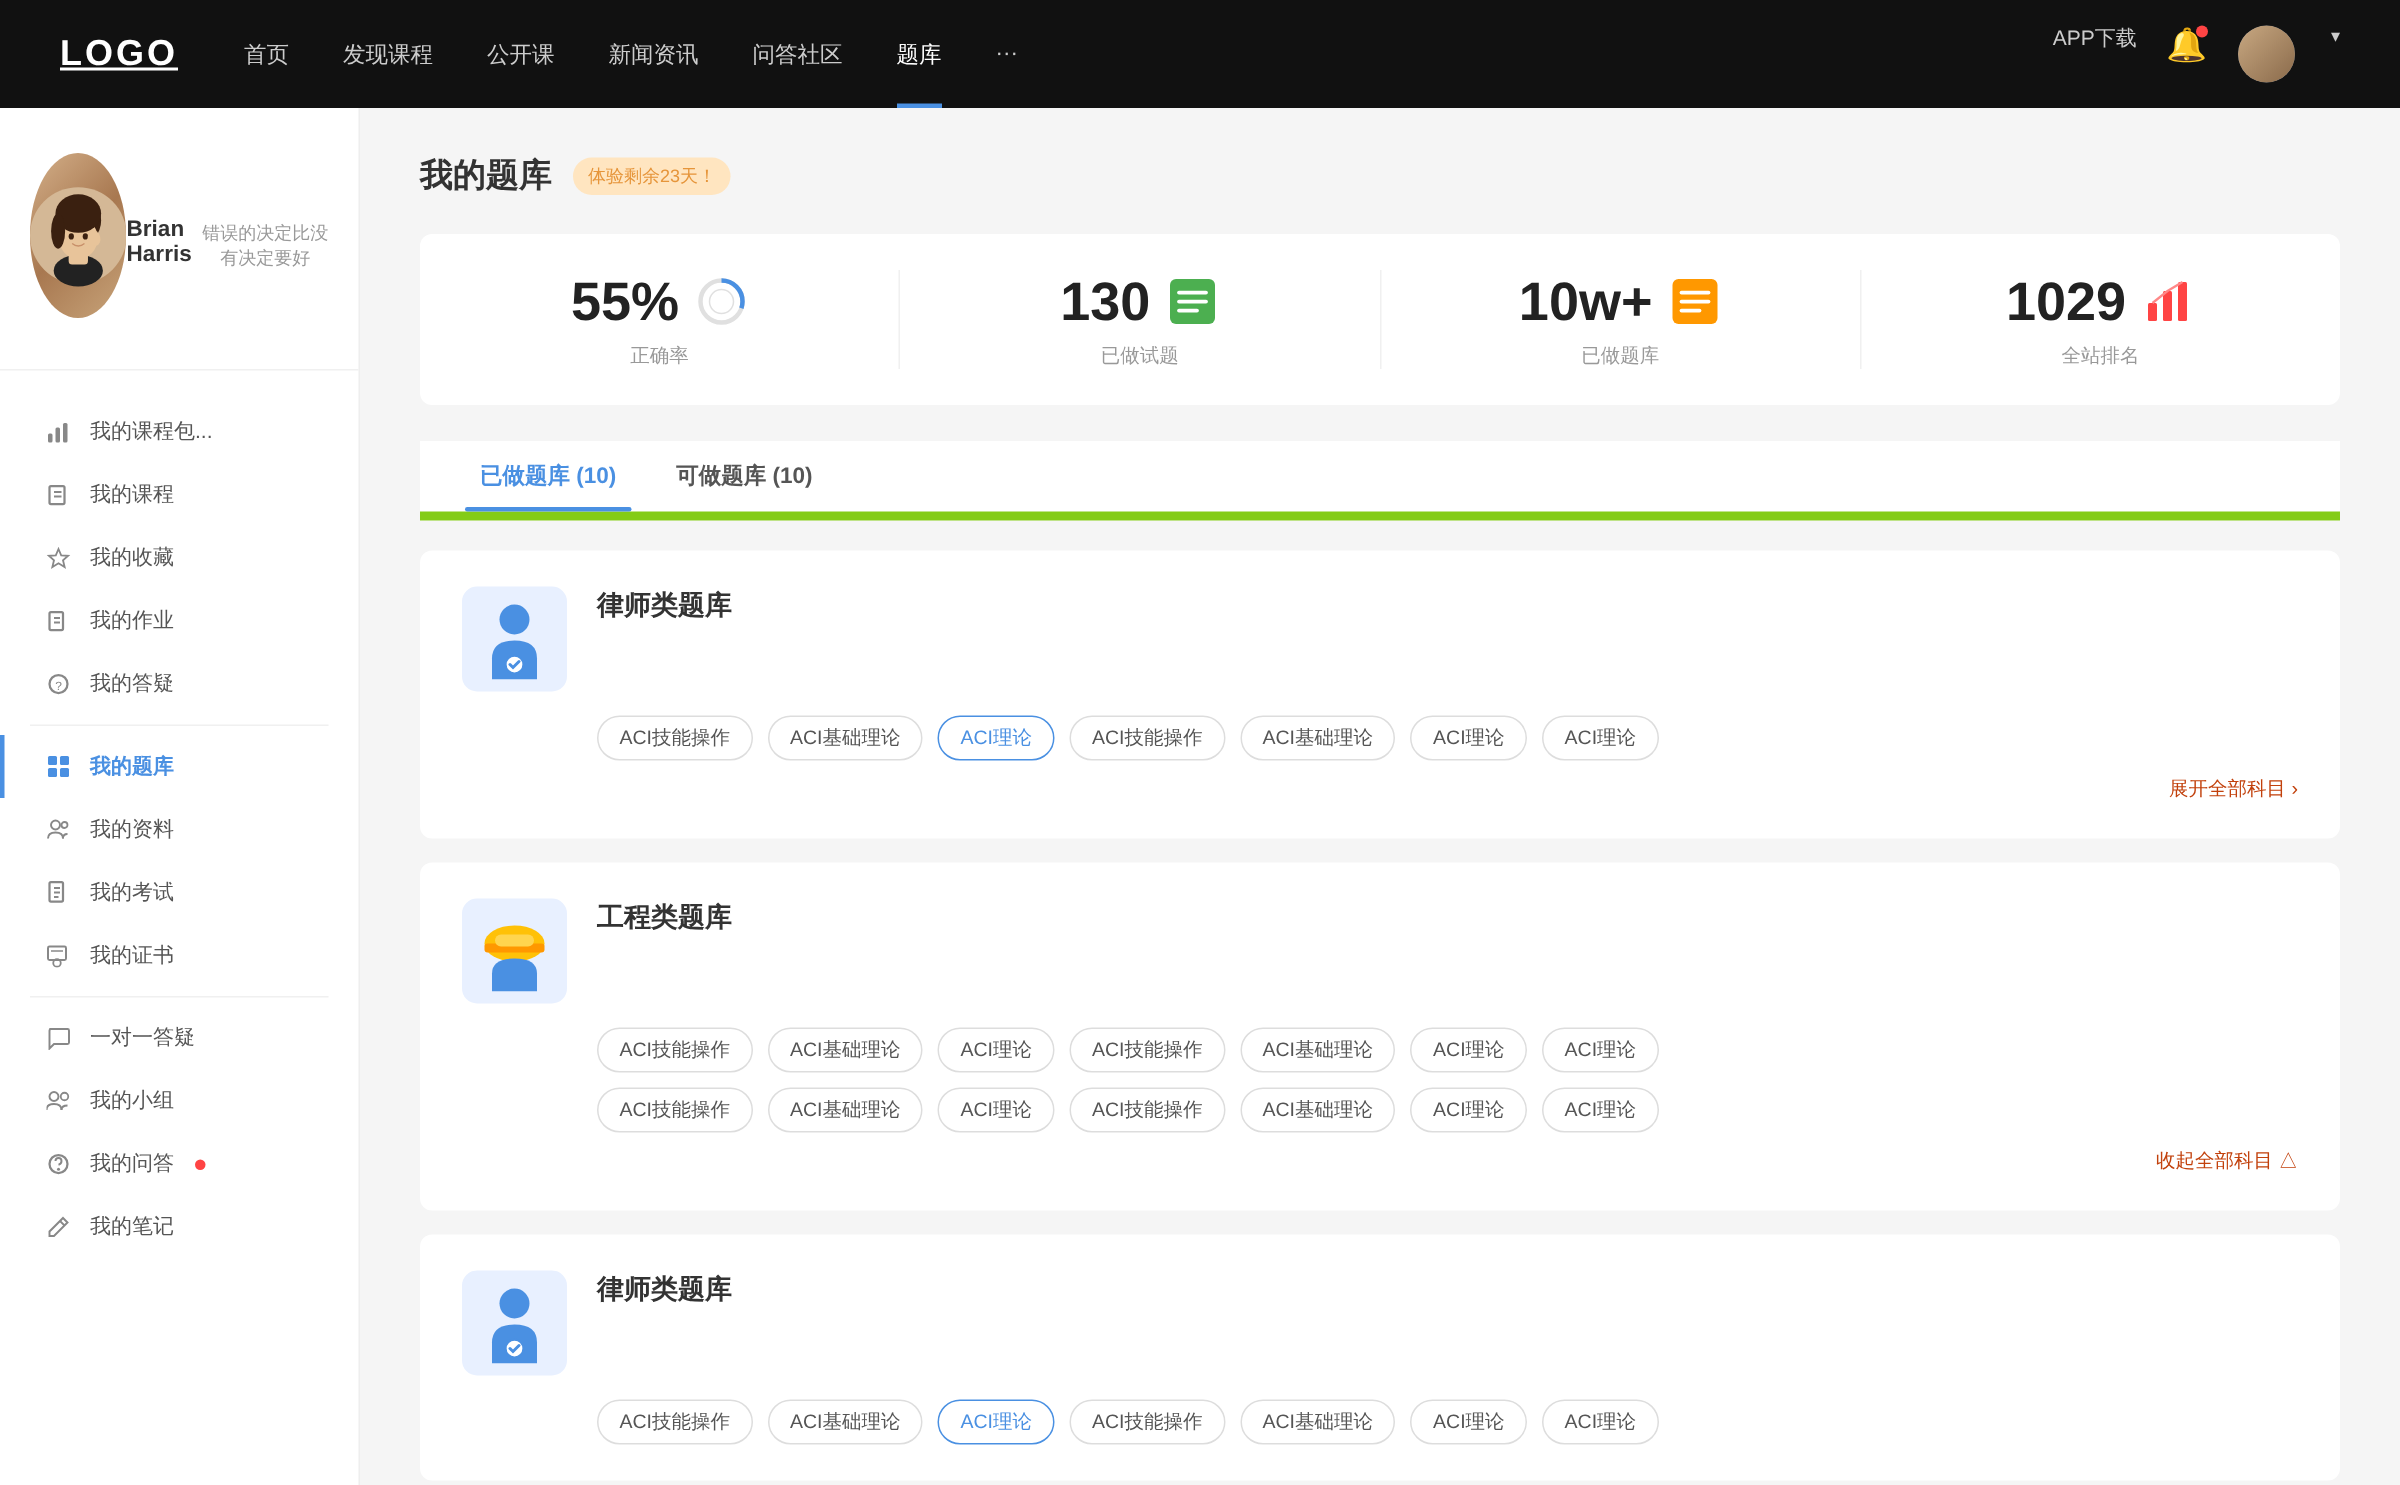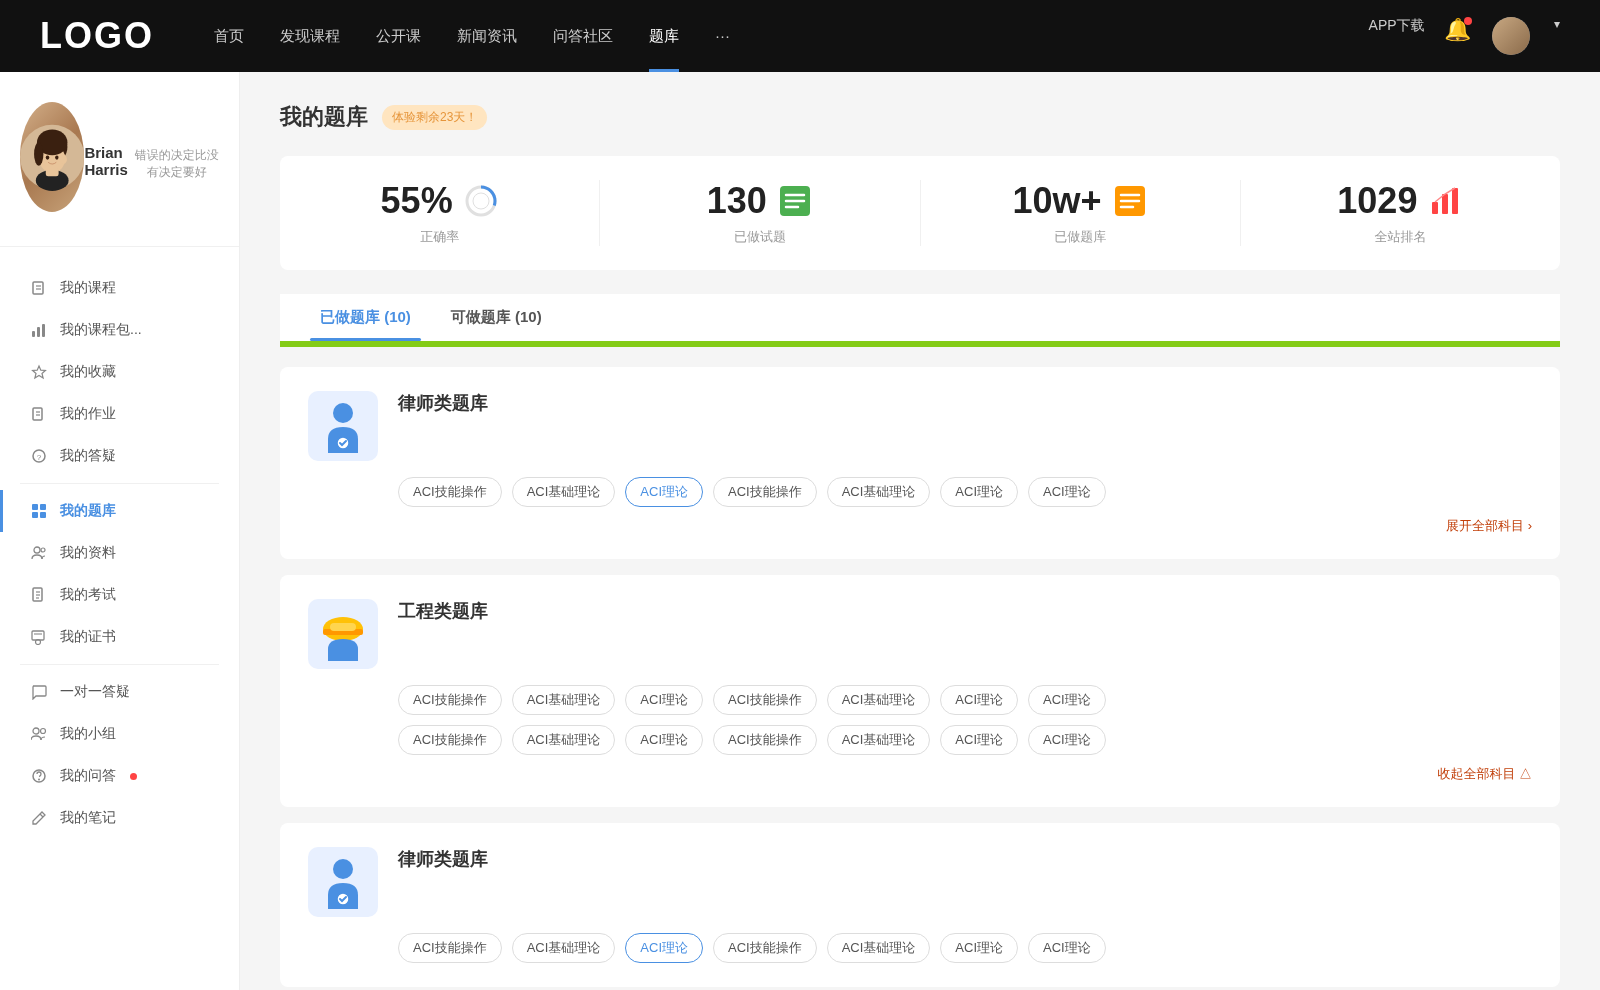--- a/index.html
+++ b/index.html
@@ -11,24 +11,25 @@
       height: 72px;
       display: flex;
       align-items: center;
       padding: 0 40px;
       position: fixed;
       top: 0; left: 0; right: 0;
       z-index: 100;
     }
     .nav-logo {
       color: #fff;
-      font-size: 36px;
+      font-size: 24px;
       font-weight: 900;
       letter-spacing: 2px;
-      margin-right: 60px;
+      margin-right: 44px;
+      text-decoration: underline;
     }
     .nav-links {
       display: flex;
       gap: 36px;
       flex: 1;
     }
     .nav-link {
       color: #ccc;
       font-size: 15px;
       cursor: pointer;
@@ -385,37 +386,37 @@
         </svg>
       </div>
       <div class="profile-name">Brian Harris</div>
       <div class="profile-motto">错误的决定比没有决定要好</div>
     </div>
     <div class="sidebar-menu">
 
       <div class="sidebar-item">
         <span class="sidebar-icon">
           <svg width="16" height="16" viewBox="0 0 16 16" fill="none">
+              <rect x="1" y="9" width="3" height="6" rx="1" fill="#888"></rect>
+              <rect x="6" y="5" width="3" height="10" rx="1" fill="#888"></rect>
+              <rect x="11" y="2" width="3" height="13" rx="1" fill="#888"></rect>
+            </svg>
+        </span>
+        <span>我的课程包...</span>
+      </div>
+
+      <div class="sidebar-item">
+        <span class="sidebar-icon">
+          <svg width="16" height="16" viewBox="0 0 16 16" fill="none">
               <rect x="2" y="2" width="10" height="12" rx="1" stroke="#888" stroke-width="1.5"></rect>
               <line x1="5" y1="6" x2="10" y2="6" stroke="#888" stroke-width="1.2"></line>
               <line x1="5" y1="9" x2="10" y2="9" stroke="#888" stroke-width="1.2"></line>
             </svg>
         </span>
         <span>我的课程</span>
-      </div>
-
-      <div class="sidebar-item">
-        <span class="sidebar-icon">
-          <svg width="16" height="16" viewBox="0 0 16 16" fill="none">
-              <rect x="1" y="9" width="3" height="6" rx="1" fill="#888"></rect>
-              <rect x="6" y="5" width="3" height="10" rx="1" fill="#888"></rect>
-              <rect x="11" y="2" width="3" height="13" rx="1" fill="#888"></rect>
-            </svg>
-        </span>
-        <span>我的课程包...</span>
       </div>
 
       <div class="sidebar-item">
         <span class="sidebar-icon">
           <svg width="16" height="16" viewBox="0 0 16 16" fill="none">
               <polygon points="8,2 9.8,6.2 14.4,6.5 11,9.5 12.1,14 8,11.5 3.9,14 5,9.5 1.6,6.5 6.2,6.2" stroke="#888" stroke-width="1.2" fill="none"></polygon>
             </svg>
         </span>
         <span>我的收藏</span>
       </div>

